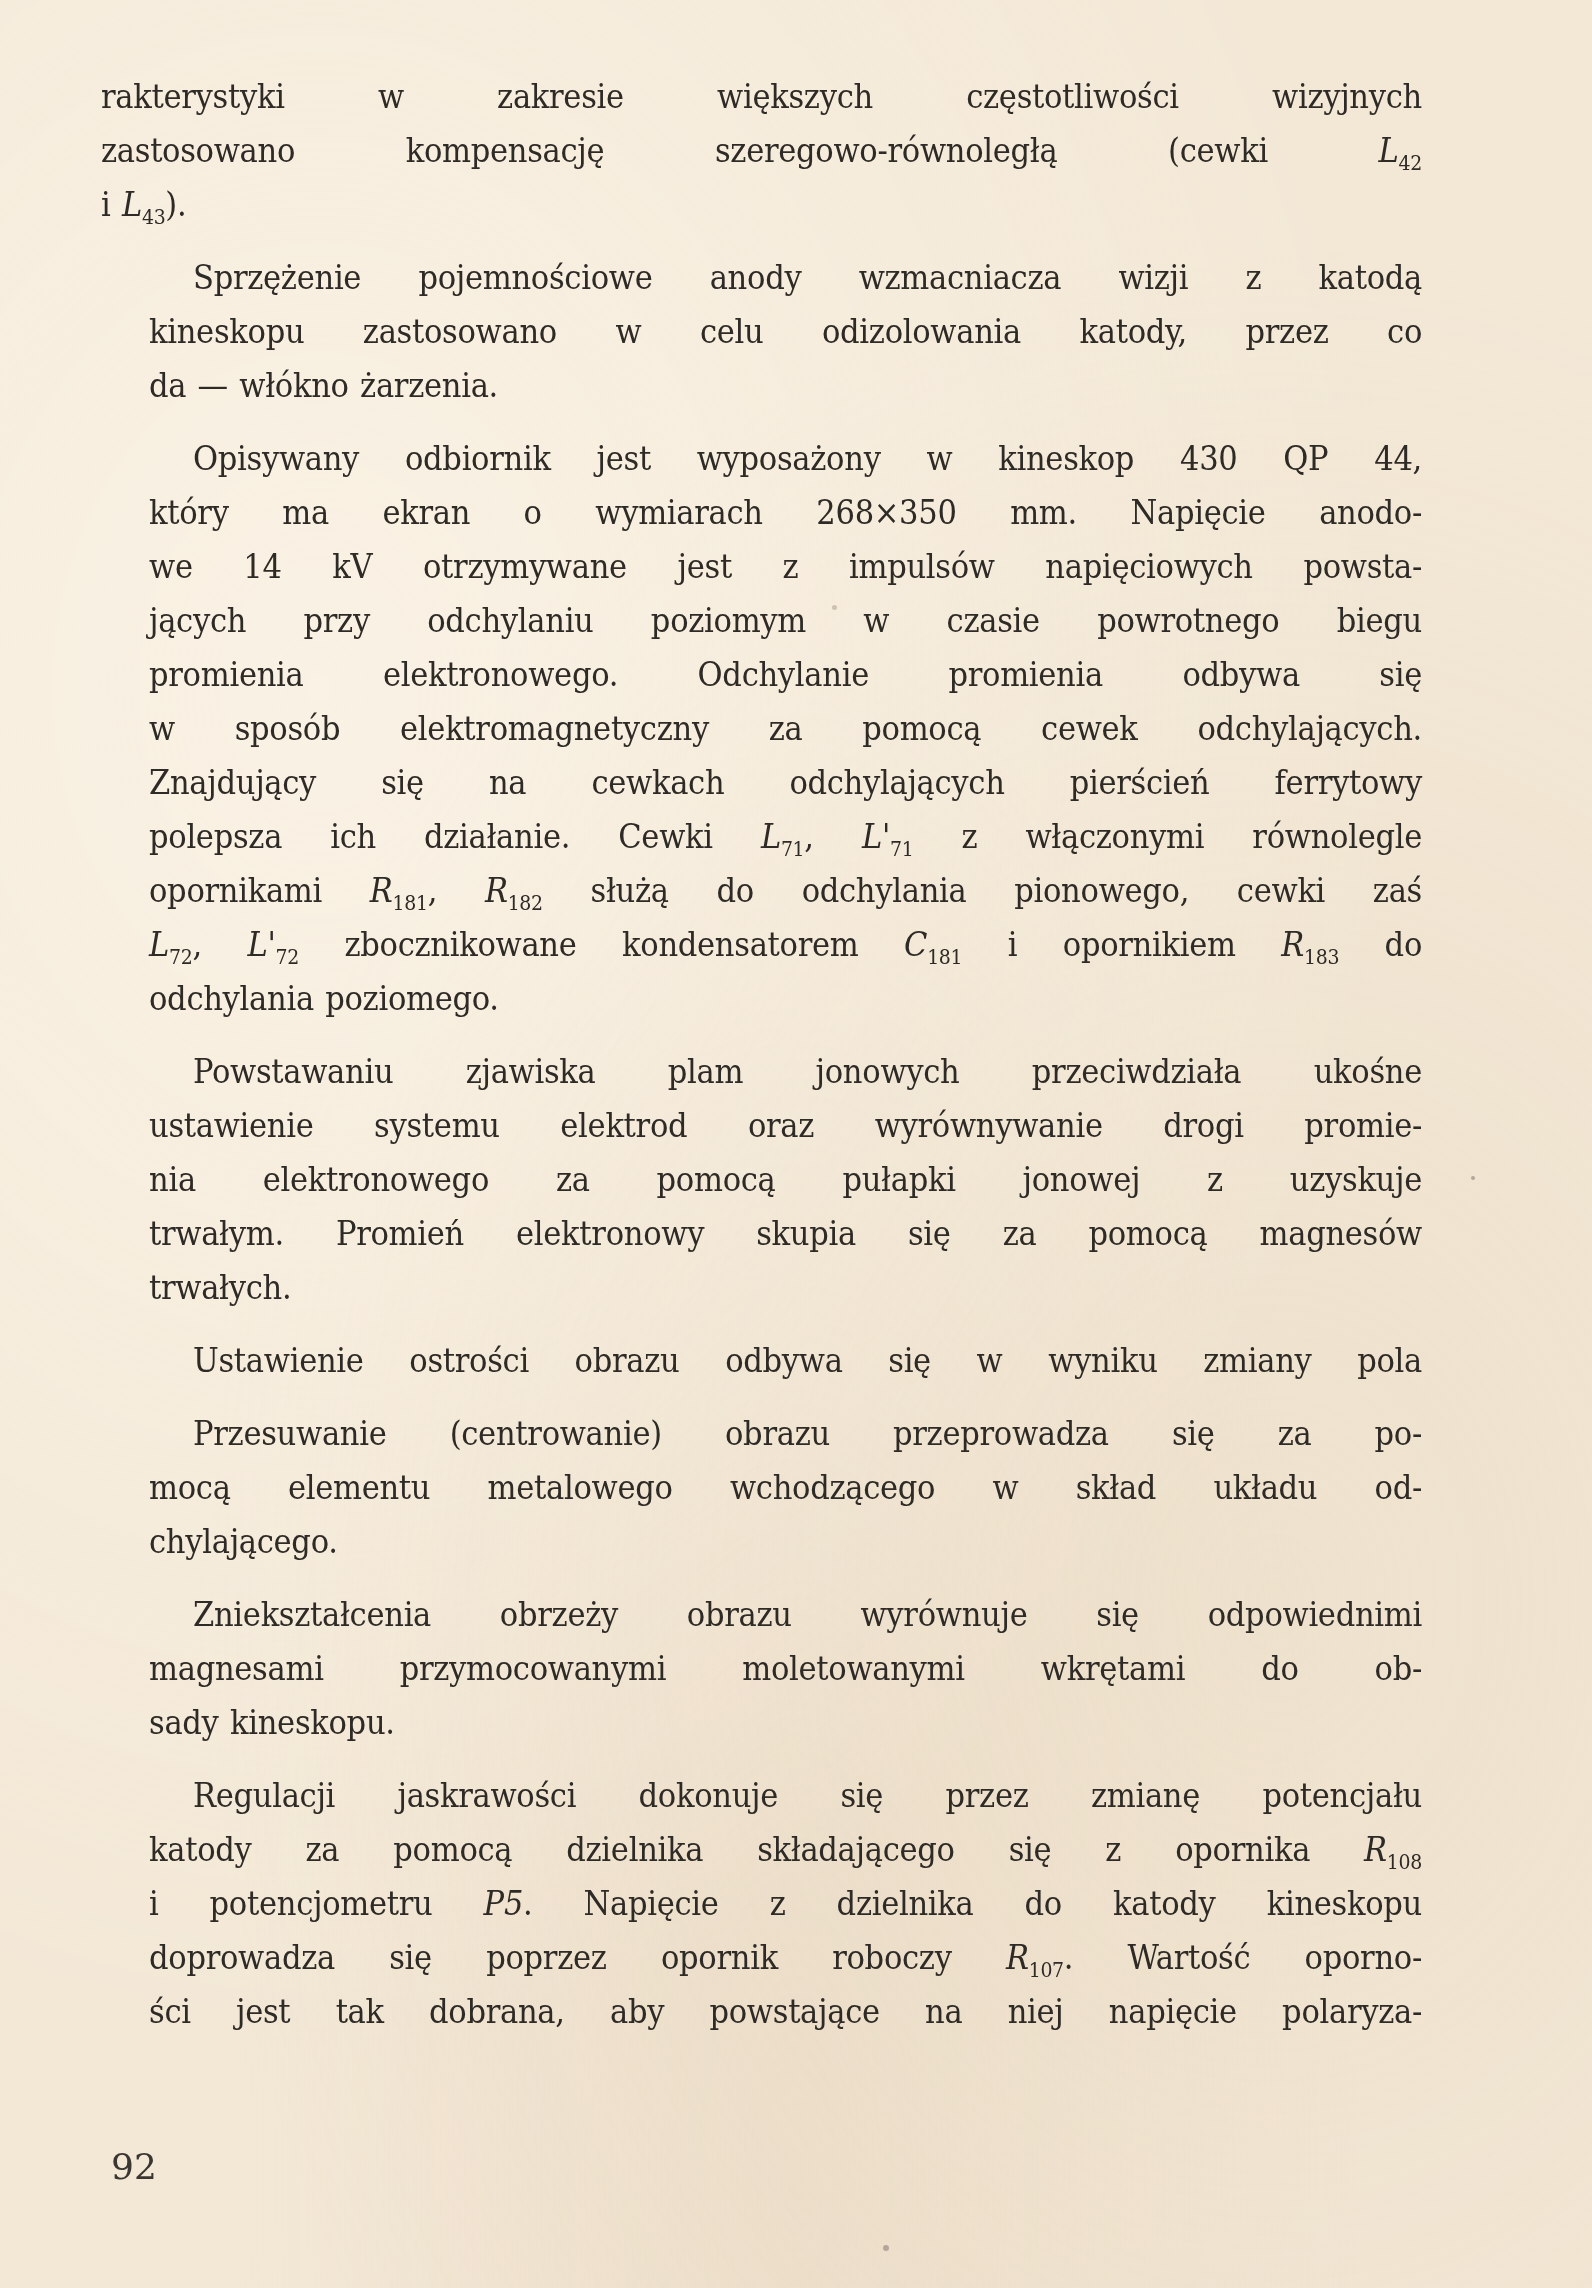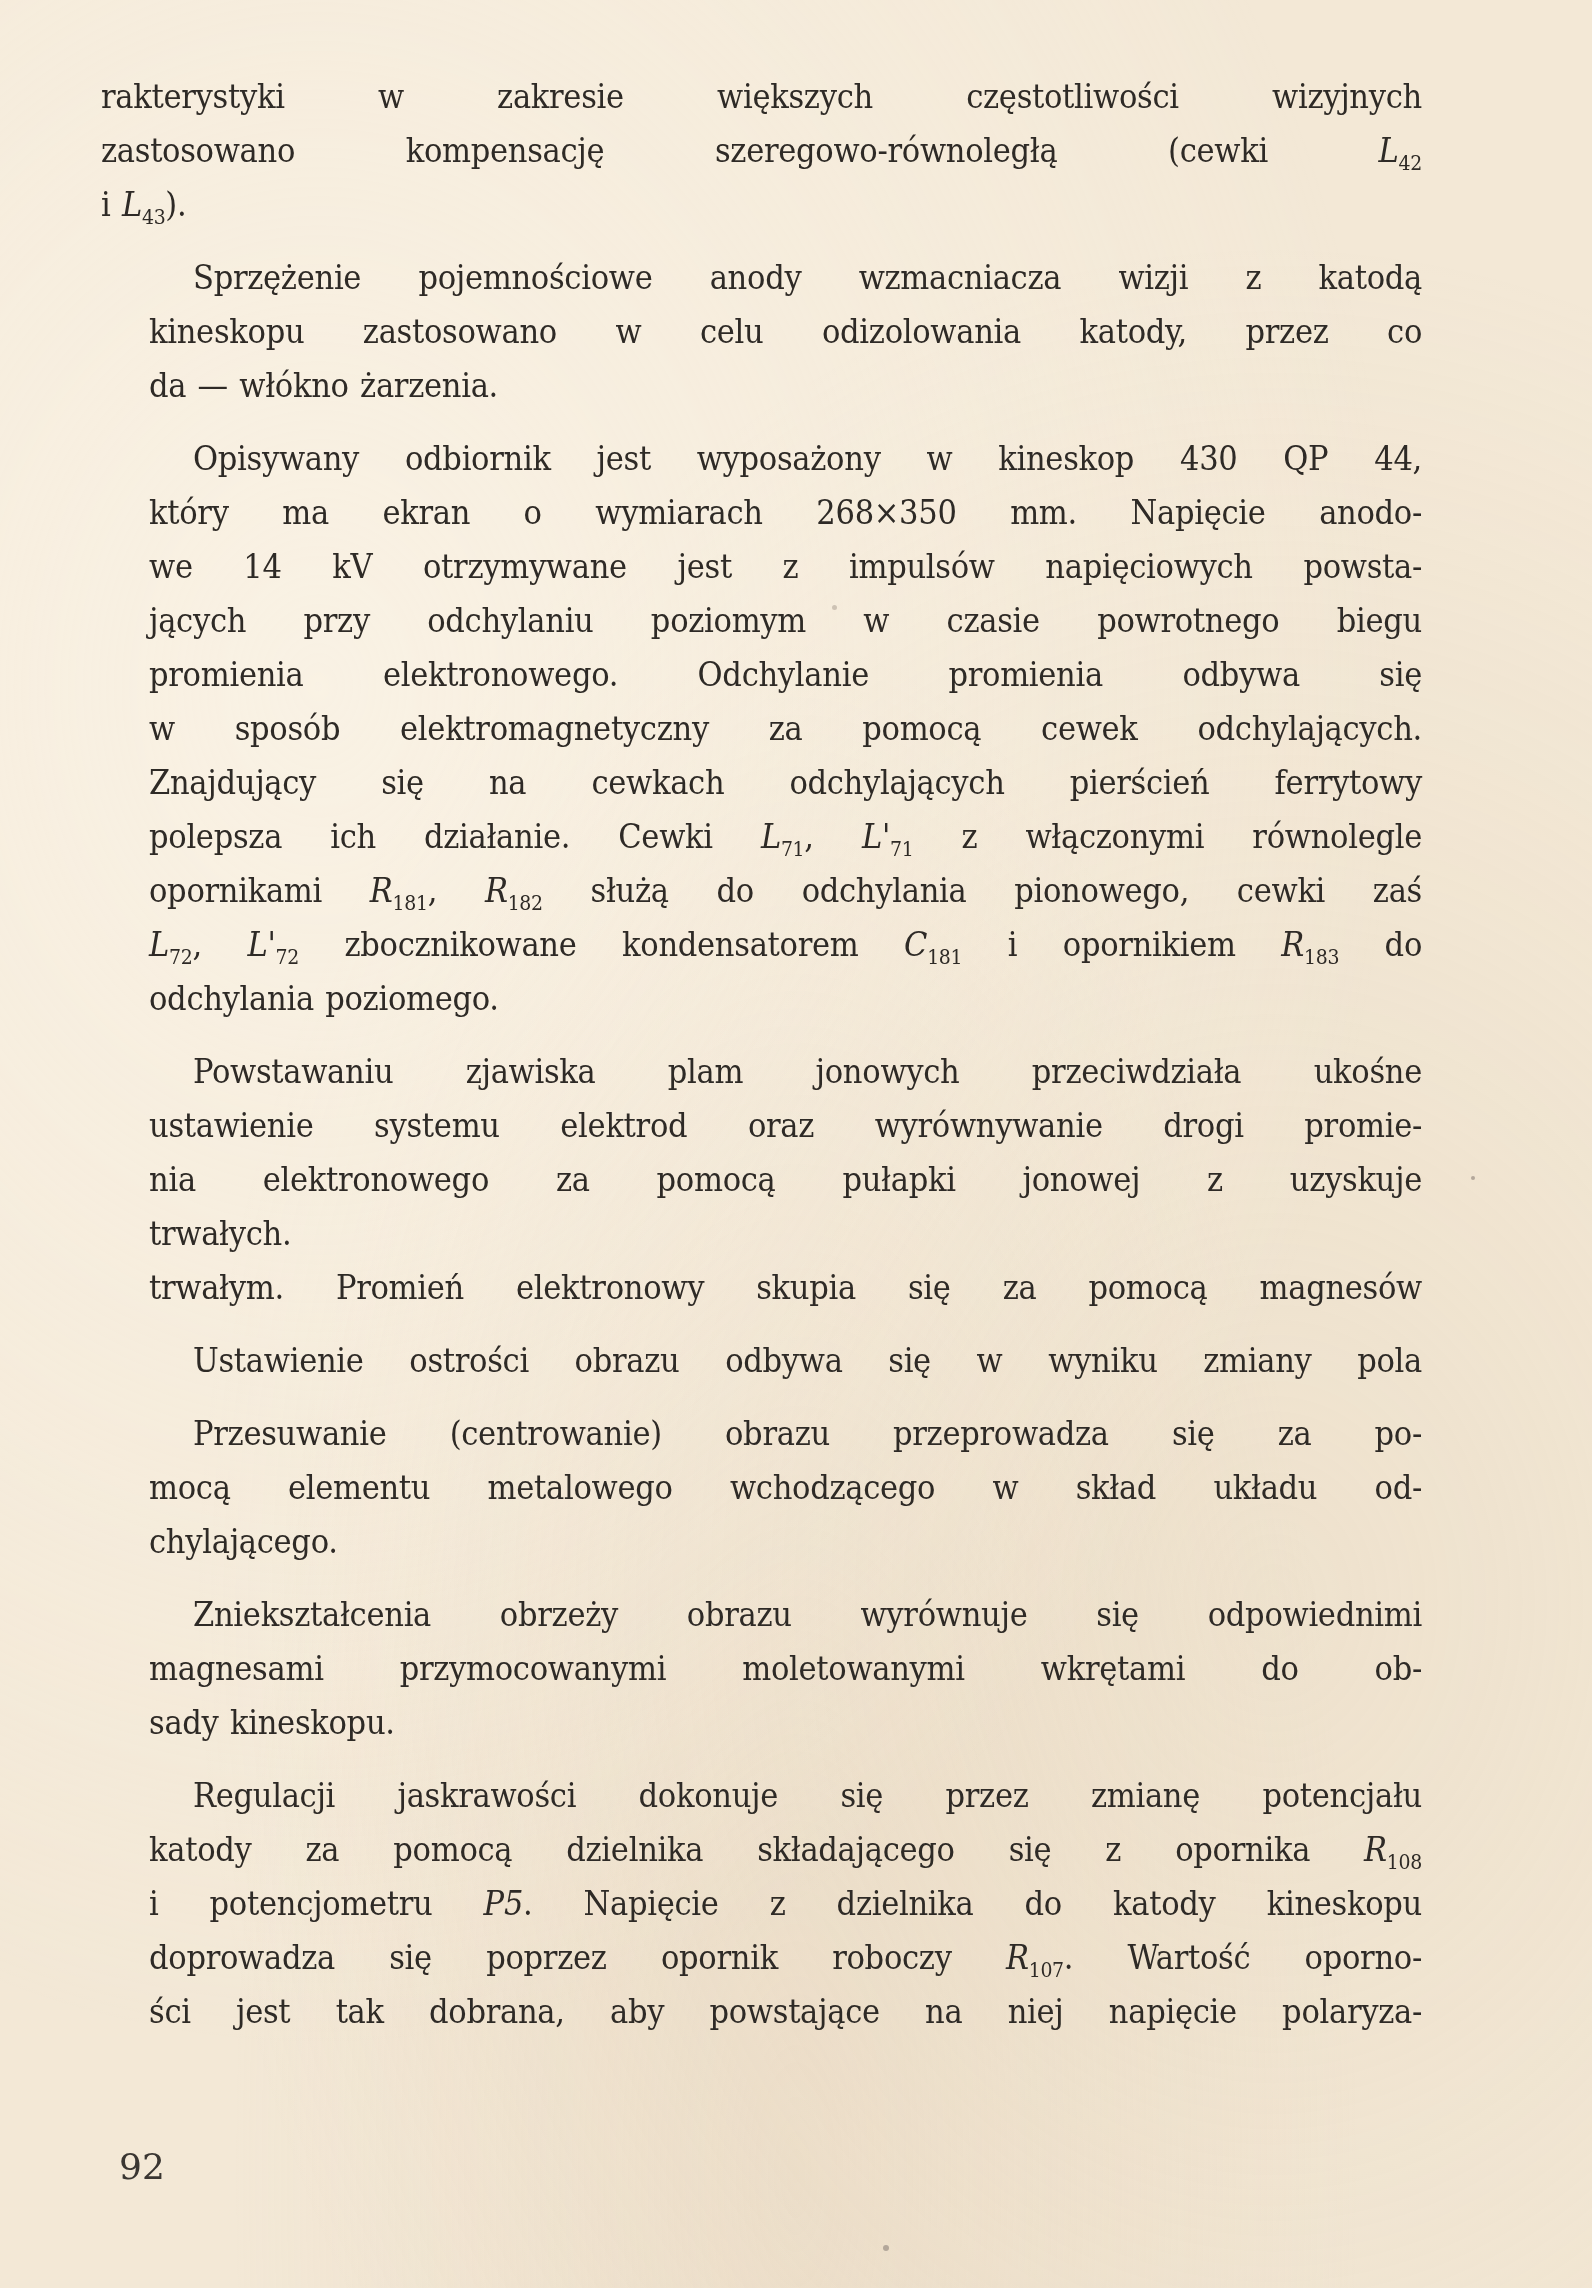--- a/index.html
+++ b/index.html
@@ -60,21 +60,20 @@
     line-height: 0;
     font-style: normal;
   }
   .page-number {
     position: absolute;
     left: 111px;
     top: 2146px;
     font-size: 36px;
     color: #3a3632;
     font-family: "DejaVu Serif", "Liberation Serif", serif;
-    margin-left: 8px;
   }
   .stray-mark {
     position: absolute;
     background: #b3a79a;
     border-radius: 50%;
   }
 </style>
 </head>
 <body>
 
@@ -103,22 +102,22 @@
     <span class="line" style="text-indent:0"><span>polepsza ich działanie. Cewki </span><span class="sym"><span>L</span><sub>71</sub></span><span>, </span><span class="sym"><span>L'</span><sub>71</sub></span><span> z włączonymi równolegle</span></span>
     <span class="line" style="text-indent:0"><span>opornikami </span><span class="sym"><span>R</span><sub>181</sub></span><span>, </span><span class="sym"><span>R</span><sub>182</sub></span><span> służą do odchylania pionowego, cewki zaś</span></span>
     <span class="line" style="text-indent:0"><span class="sym"><span>L</span><sub>72</sub></span><span>, </span><span class="sym"><span>L'</span><sub>72</sub></span><span> zbocznikowane kondensatorem </span><span class="sym"><span>C</span><sub>181</sub></span><span> i opornikiem </span><span class="sym"><span>R</span><sub>183</sub></span><span> do</span></span>
     <span class="line last" style="text-indent:0">odchylania poziomego.</span>
   </p>
 
   <p class="para indent">
     <span class="line">Powstawaniu zjawiska plam jonowych przeciwdziała ukośne</span>
     <span class="line" style="text-indent:0">ustawienie systemu elektrod oraz wyrównywanie drogi promie-</span>
     <span class="line" style="text-indent:0">nia elektronowego za pomocą pułapki jonowej z uzyskuje</span>
+    <span class="line" style="text-indent:0">trwałym. Promień elektronowy skupia się za pomocą magnesów</span>
     <span class="line last" style="text-indent:0">trwałych.</span>
-    <span class="line" style="text-indent:0">trwałym. Promień elektronowy skupia się za pomocą magnesów</span>
   </p>
 
   <p class="para indent">
     <span class="line">Ustawienie ostrości obrazu odbywa się w wyniku zmiany pola</span>
   </p>
 
   <p class="para indent">
     <span class="line">Przesuwanie (centrowanie) obrazu przeprowadza się za po-</span>
     <span class="line" style="text-indent:0">mocą elementu metalowego wchodzącego w skład układu od-</span>
     <span class="line last" style="text-indent:0">chylającego.</span>

